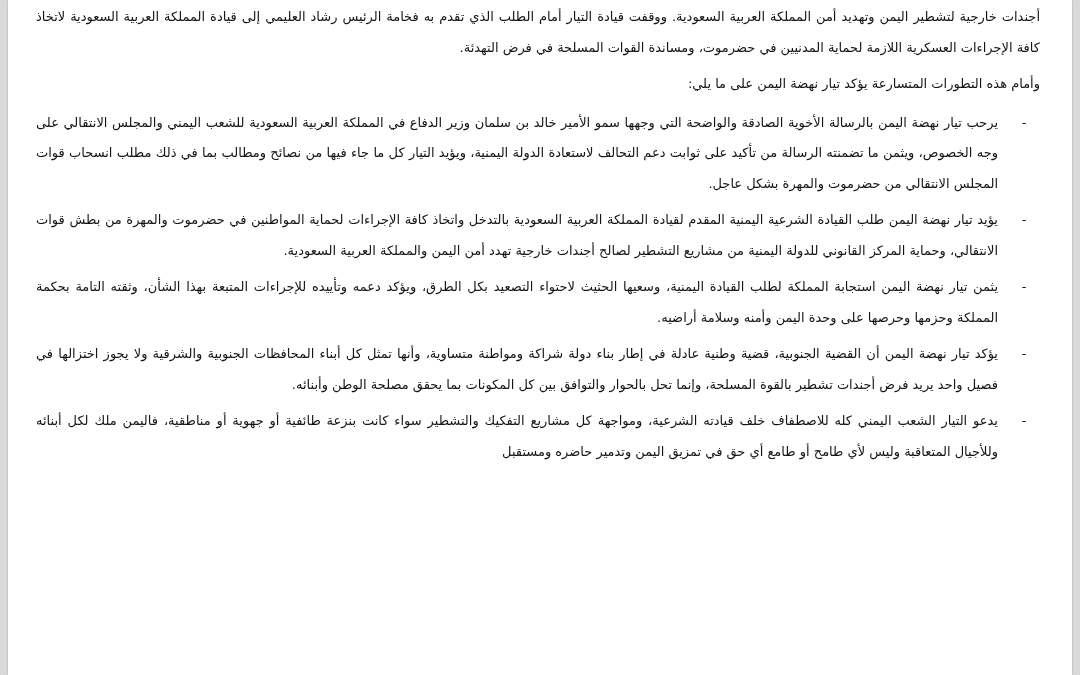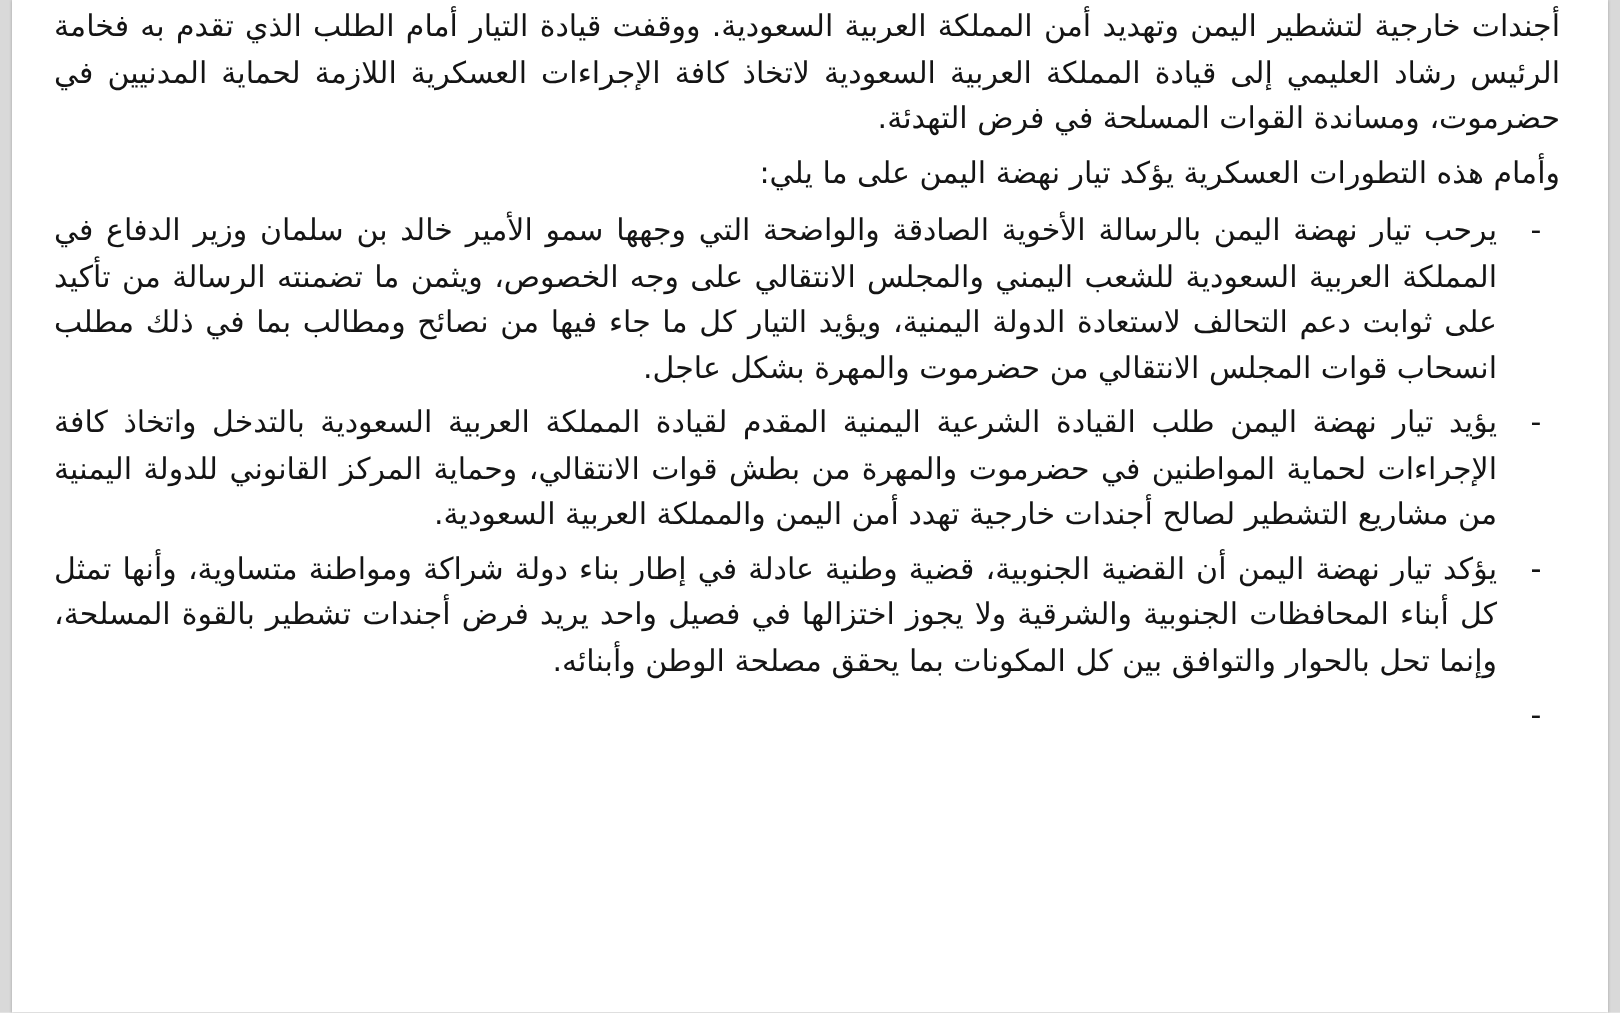--- a/index.html
+++ b/index.html
@@ -20,21 +20,21 @@
       box-shadow: 0 0 2px rgba(0,0,0,0.25);
       overflow: hidden;
     }
     .content {
       position: absolute;
       right: 32px;
       left: 28px;
       top: 2px;
       direction: rtl;
       font-family: "DejaVu Sans", sans-serif;
-      font-size: 20px;
+      font-size: 13px;
       color: #141414;
       line-height: 30.5px;
       text-align: justify;
     }
     .para {
       margin: 0;
       padding: 0;
     }
     .para.p-intro { margin-bottom: 6px; }
     .para.p-second { margin-bottom: 0; }
@@ -56,36 +56,38 @@
       width: 16px;
       text-align: center;
     }
   </style>
 </head>
 <body>
 
 <div class="page">
   <div class="content">
     <p class="para p-intro">أجندات خارجية لتشطير اليمن وتهديد أمن المملكة العربية السعودية. ووقفت قيادة التيار أمام الطلب الذي تقدم به فخامة الرئيس رشاد العليمي إلى قيادة المملكة العربية السعودية لاتخاذ كافة الإجراءات العسكرية اللازمة لحماية المدنيين في حضرموت، ومساندة القوات المسلحة في فرض التهدئة.</p>
-    <p class="para p-lead">وأمام هذه التطورات العسكرية يؤكد تيار نهضة اليمن على ما يلي:</p>
+    <p class="para p-lead">وأمام هذه التطورات المتسارعة يؤكد تيار نهضة اليمن على ما يلي:</p>
 
     <ul class="bullets">
       <li class="bullet">
         <span class="dash">-</span>
         <span>يرحب تيار نهضة اليمن بالرسالة الأخوية الصادقة والواضحة التي وجهها سمو الأمير خالد بن سلمان وزير الدفاع في المملكة العربية السعودية للشعب اليمني والمجلس الانتقالي على وجه الخصوص، ويثمن ما تضمنته الرسالة من تأكيد على ثوابت دعم التحالف لاستعادة الدولة اليمنية، ويؤيد التيار كل ما جاء فيها من نصائح ومطالب بما في ذلك مطلب انسحاب قوات المجلس الانتقالي من حضرموت والمهرة بشكل عاجل.</span>
       </li>
       <li class="bullet">
         <span class="dash">-</span>
         <span>يؤيد تيار نهضة اليمن طلب القيادة الشرعية اليمنية المقدم لقيادة المملكة العربية السعودية بالتدخل واتخاذ كافة الإجراءات لحماية المواطنين في حضرموت والمهرة من بطش قوات الانتقالي، وحماية المركز القانوني للدولة اليمنية من مشاريع التشطير لصالح أجندات خارجية تهدد أمن اليمن والمملكة العربية السعودية.</span>
       </li>
       <li class="bullet">
         <span class="dash">-</span>
+        <span>يثمن تيار نهضة اليمن استجابة المملكة لطلب القيادة اليمنية، وسعيها الحثيث لاحتواء التصعيد بكل الطرق، ويؤكد دعمه وتأييده للإجراءات المتبعة بهذا الشأن، وثقته التامة بحكمة المملكة وحزمها وحرصها على وحدة اليمن وأمنه وسلامة أراضيه.</span>
       </li>
       <li class="bullet">
         <span class="dash">-</span>
         <span>يؤكد تيار نهضة اليمن أن القضية الجنوبية، قضية وطنية عادلة في إطار بناء دولة شراكة ومواطنة متساوية، وأنها تمثل كل أبناء المحافظات الجنوبية والشرقية ولا يجوز اختزالها في فصيل واحد يريد فرض أجندات تشطير بالقوة المسلحة، وإنما تحل بالحوار والتوافق بين كل المكونات بما يحقق مصلحة الوطن وأبنائه.</span>
       </li>
       <li class="bullet">
         <span class="dash">-</span>
+        <span>يدعو التيار الشعب اليمني كله للاصطفاف خلف قيادته الشرعية، ومواجهة كل مشاريع التفكيك والتشطير سواء كانت بنزعة طائفية أو جهوية أو مناطقية، فاليمن ملك لكل أبنائه وللأجيال المتعاقبة وليس لأي طامح أو طامع أي حق في تمزيق اليمن وتدمير حاضره ومستقبل</span>
       </li>
     </ul>
   </div>
 </div>
 
 </body></html>

